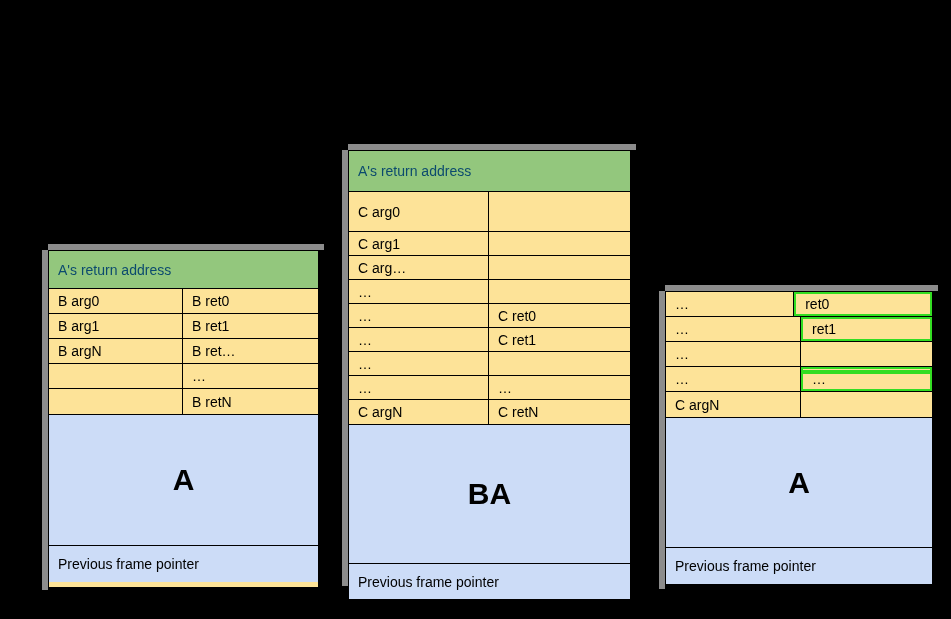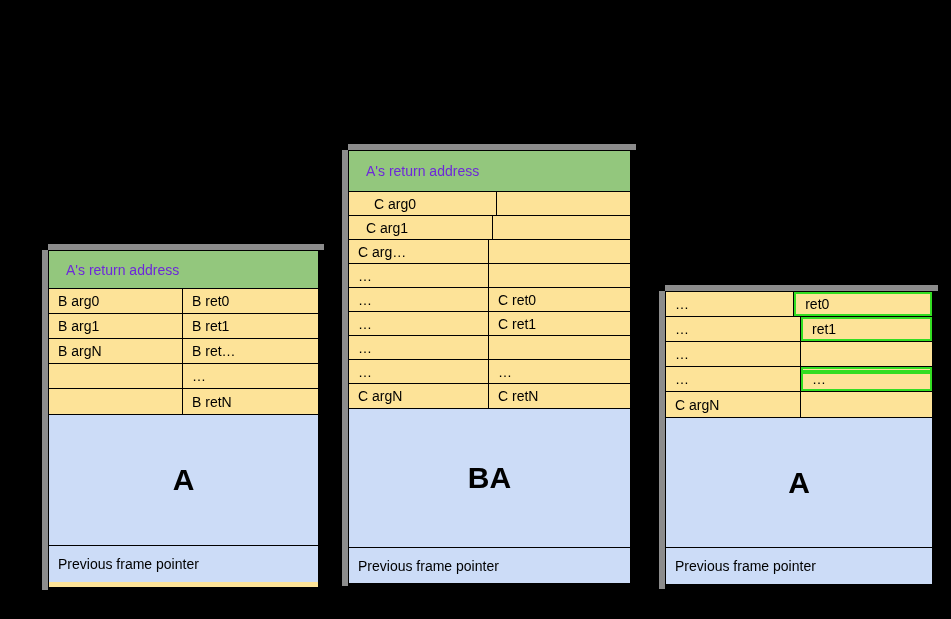--- a/index.html
+++ b/index.html
@@ -41,23 +41,23 @@
     border: 1px solid #000000;
     background: #fde398;
   }
 
   .hdr {
     box-sizing: border-box;
     background: #93c77d;
     border-bottom: 1px solid #000000;
     display: flex;
     align-items: center;
-    padding-left: 17px;
+    padding-left: 9px;
     font-size: 14px;
-    color: #6d28d9;
+    color: #0c4a6e;
     line-height: 1;
   }
 
   .row {
     box-sizing: border-box;
     display: flex;
     background: #fde398;
     border-bottom: 1px solid #000000;
   }
   .row:last-of-type { }
@@ -148,25 +148,25 @@
 
 <div class="frame" style="left:342px; top:144px; width:294px; height:442px;">
 
   <div class="shadow-bar" style="left:6px; top:0px; width:288px;"></div>
   <div class="shadow-left" style="left:0px; top:6px; width:6px; height:436px;"></div>
 
   <div class="stack" style="left:6px; top:6px; width:283px; height:432px;">
 
     <div class="hdr" style="height:41px;">A's return address</div>
 
-    <div class="row" style="height:24px;padding-left:16px;">
+    <div class="row" style="height:40px;">
       <div class="cell cell-left" style="width:140px;">C arg0</div>
       <div class="cell" style="width:141px;"></div>
     </div>
-    <div class="row" style="height:24px;padding-left:8px;">
+    <div class="row" style="height:24px;">
       <div class="cell cell-left" style="width:140px;">C arg1</div>
       <div class="cell" style="width:141px;"></div>
     </div>
     <div class="row" style="height:24px;">
       <div class="cell cell-left" style="width:140px;">C arg…</div>
       <div class="cell" style="width:141px;"></div>
     </div>
     <div class="row" style="height:24px;">
       <div class="cell cell-left" style="width:140px;">…</div>
       <div class="cell" style="width:141px;"></div>

